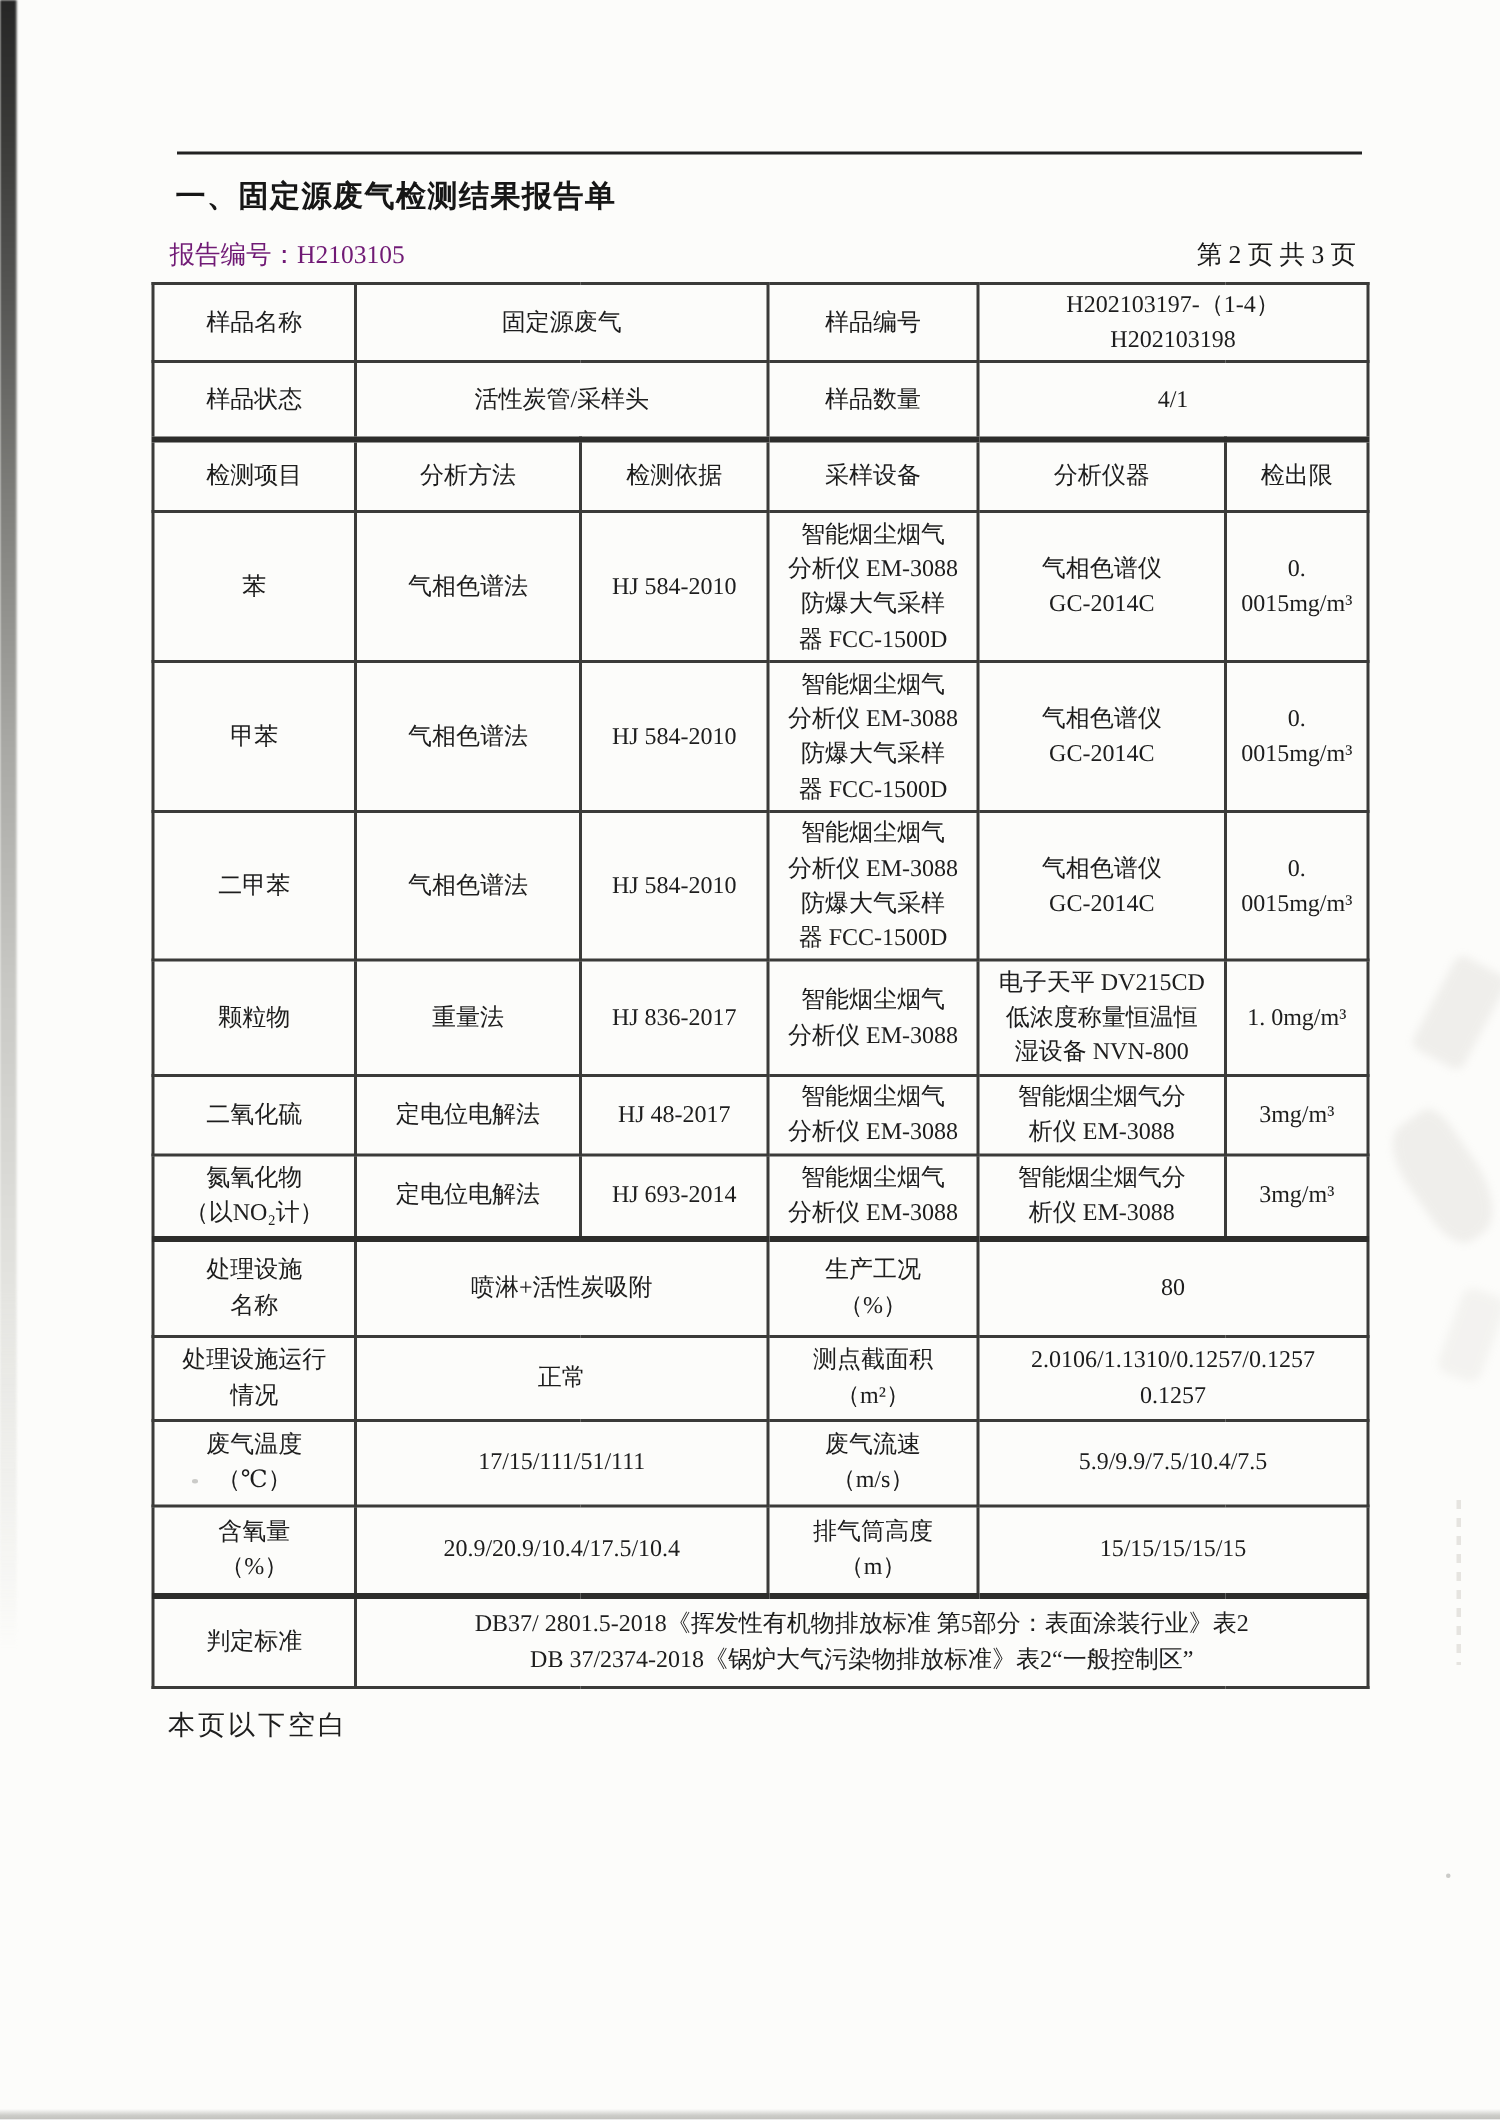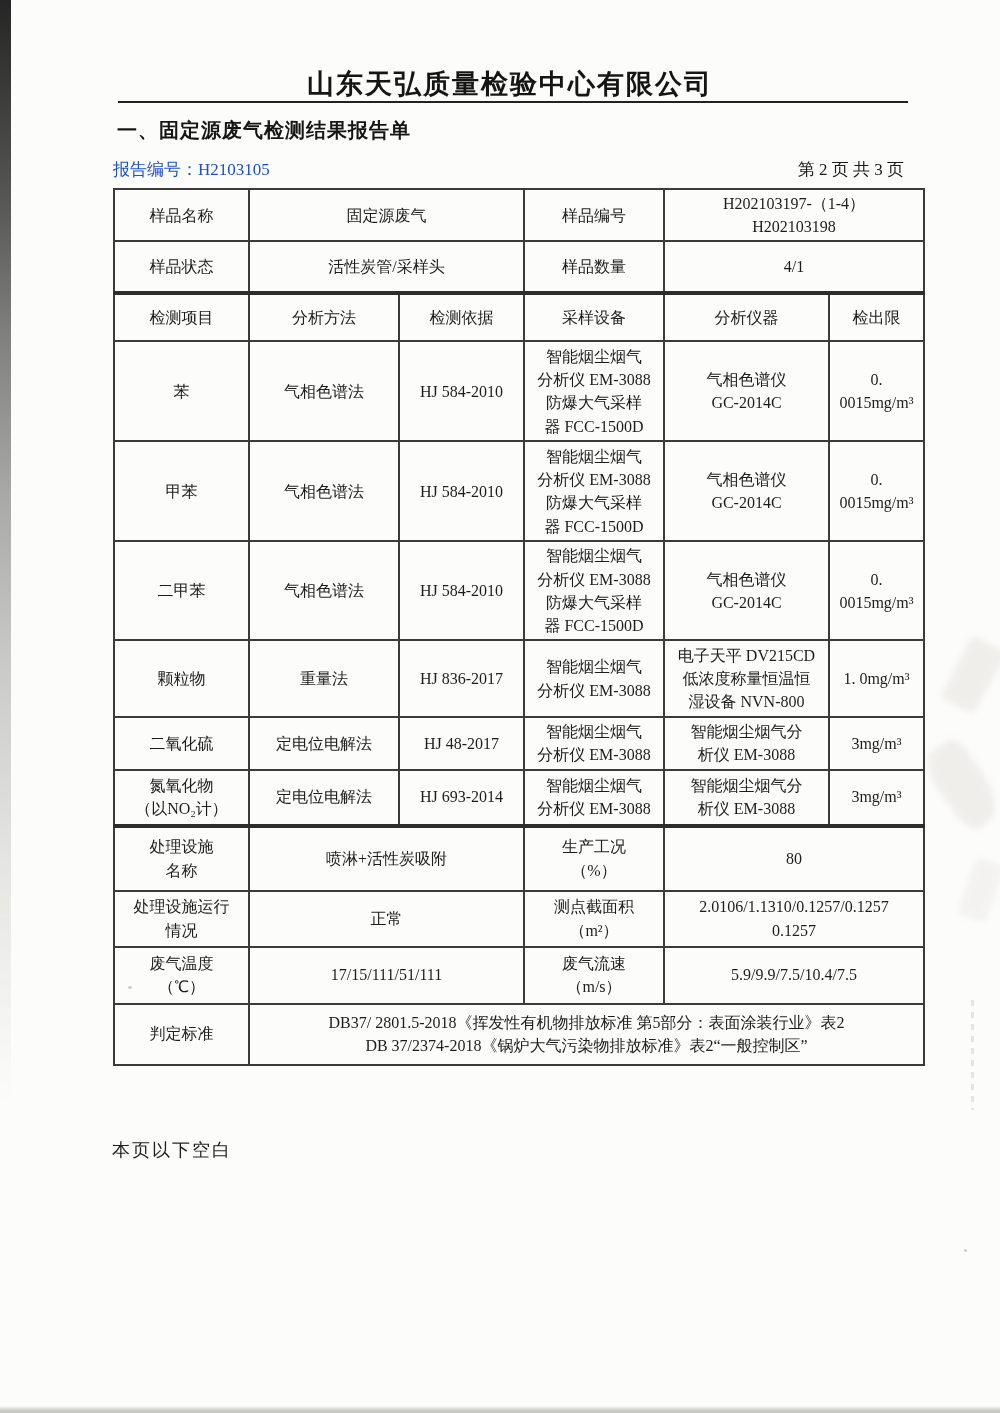--- a/index.html
+++ b/index.html
@@ -72,36 +72,35 @@
     font-family: "Liberation Sans", "DejaVu Sans", sans-serif;
     font-size: 20px;
     font-weight: bold;
     letter-spacing: 1px;
     color: #161616;
   }
   .report-no {
     position: absolute;
     left: 113px; top: 158px;
     font-size: 17px;
-    color: #1d4ed8;
+    color: #701a75;
   }
   .page-info {
     position: absolute;
     right: 96px; top: 158px;
     font-size: 17px;
     color: #1a1a1a;
   }
   
   table.report {
     position: absolute;
-    left: 113px; top: 188px;
+    left: 101px; top: 188px;
     width: 810px;
     border-collapse: collapse;
     table-layout: fixed;
-    font-family: Liberation Serif, serif;
   }
   table.report td {
     border: 2px solid #3b3b39;
     text-align: center;
     vertical-align: middle;
     white-space: pre-line;
     font-size: 16px;
     line-height: 1.45;
     color: #1d1d1d;
     padding: 2px 3px;
@@ -135,21 +134,20 @@
 
   <div class="edge-left"></div>
   <div class="edge-bottom"></div>
   <div class="bleed-a"></div>
   <div class="bleed-b"></div>
   <div class="bleed-c"></div>
   <div class="bleed-line"></div>
   <div class="speck" style="left:128px;top:986px;width:4px;height:3px;"></div>
   <div class="speck" style="left:964px;top:1249px;width:3px;height:3px;"></div>
 
-  <div class="company-title">山东天弘质量检验中心有限公司</div>
   <div class="title-rule"></div>
   <div class="section-title">一、固定源废气检测结果报告单</div>
   <div class="report-no">报告编号：H2103105</div>
   <div class="page-info">第 2 页  共 3 页</div>
 
   <table class="report">
     <colgroup>
       <col style="width:135px">
         <col style="width:150px">
         <col style="width:125px">
@@ -269,20 +267,28 @@
 0.1257</td>
       </tr>
       <tr class="h57">
         <td>废气温度
 （℃）</td>
         <td colspan="2">17/15/111/51/111</td>
         <td>废气流速
 （m/s）</td>
         <td colspan="2">5.9/9.9/7.5/10.4/7.5</td>
       </tr>
+      <tr class="h60 sep">
+        <td>含氧量
+（%）</td>
+        <td colspan="2">20.9/20.9/10.4/17.5/10.4</td>
+        <td>排气筒高度
+（m）</td>
+        <td colspan="2">15/15/15/15/15</td>
+      </tr>
 
       <tr class="h61">
         <td>判定标准</td>
         <td colspan="5" class="left-text">DB37/ 2801.5-2018《挥发性有机物排放标准 第5部分：表面涂装行业》表2
 DB 37/2374-2018《锅炉大气污染物排放标准》表2“一般控制区”</td>
       </tr>
     </tbody>
   </table>
 
   <div class="footer-note">本页以下空白</div>

